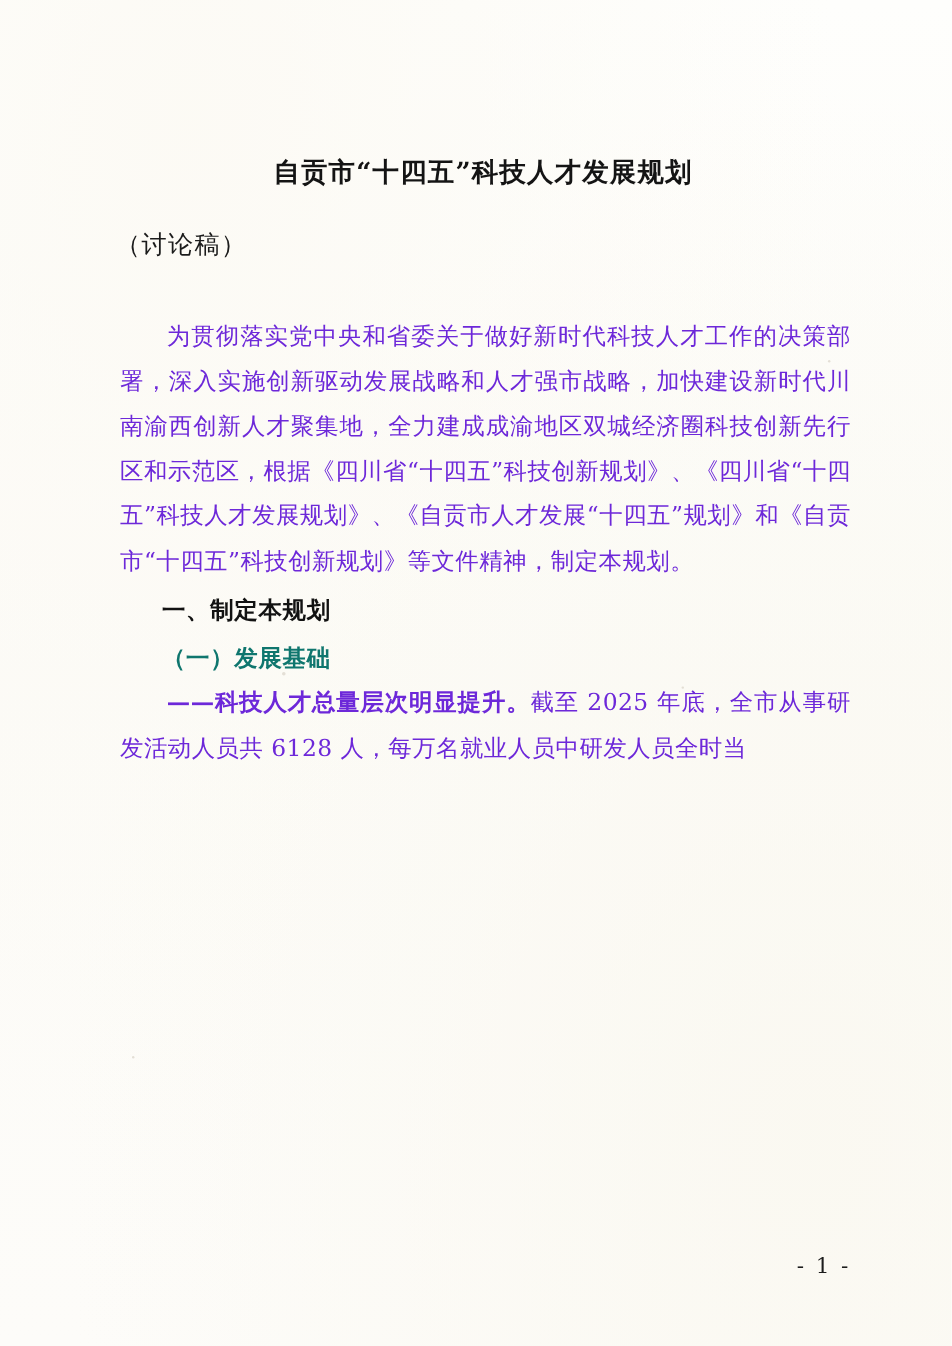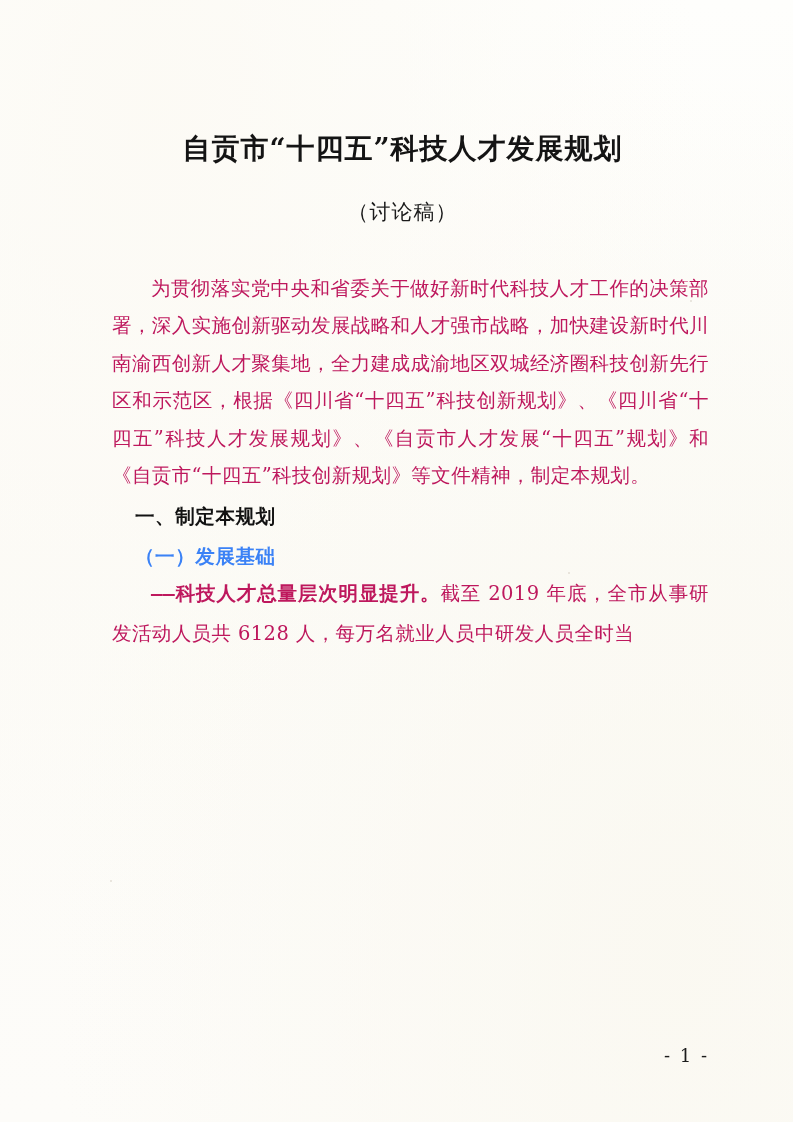--- a/index.html
+++ b/index.html
@@ -30,45 +30,44 @@
     pointer-events: none;
   }
   .content {
     position: absolute;
     left: 96px;
     right: 84px;
     top: 130px;
   }
   .doc-title {
     text-align: center;
-    font-size: 28px;
+    font-size: 22px;
     font-weight: bold;
     letter-spacing: 1px;
     line-height: 1.35;
     color: #141414;
     font-family: "DejaVu Serif", "Liberation Serif", serif;
   }
   .doc-subtitle {
-    text-align: center;
     font-size: 21px;
     margin-top: 30px;
     color: #1b1b1b;
     letter-spacing: 1px;
   }
   .body-block {
     margin-top: 44px;
   }
   p.para {
     font-size: 19.5px;
     line-height: 1.92;
     text-align: justify;
     text-justify: inter-ideograph;
-    margin: 0 0 0 16px;
+    margin: 0 0 0 4px;
     text-indent: 2em;
-    color: #be185d;
+    color: #6d28d9;
     letter-spacing: 0.4px;
   }
   p.para + p.para {
     margin-top: 2px;
   }
   h2.heading {
     font-size: 19.5px;
     line-height: 1.92;
     font-weight: bold;
     text-indent: 2em;
@@ -76,25 +75,24 @@
     letter-spacing: 0.6px;
     color: #121212;
   }
   h3.subheading {
     font-size: 19.5px;
     line-height: 1.92;
     font-weight: bold;
     text-indent: 2em;
     margin: 2px 0 0 0;
     letter-spacing: 0.6px;
-    color: #3b82f6;
+    color: #0f766e;
   }
   .dash-lead {
     font-weight: bold;
-    font-family: Liberation Mono, monospace;
   }
   .page-number {
     position: absolute;
     right: 84px;
     bottom: 56px;
     font-size: 18px;
     color: #1c1c1c;
     letter-spacing: 2px;
   }
   .speck {
@@ -124,19 +122,19 @@
 
     <div class="body-block">
 
       <p class="para">为贯彻落实党中央和省委关于做好新时代科技人才工作的决策部署，深入实施创新驱动发展战略和人才强市战略，加快建设新时代川南渝西创新人才聚集地，全力建成成渝地区双城经济圈科技创新先行区和示范区，根据《四川省“十四五”科技创新规划》、《四川省“十四五”科技人才发展规划》、《自贡市人才发展“十四五”规划》和《自贡市“十四五”科技创新规划》等文件精神，制定本规划。</p>
 
       <h2 class="heading">一、制定本规划</h2>
 
       <h3 class="subheading">（一）发展基础</h3>
 
 
-      <p class="para"><span class="dash-lead">——科技人才总量层次明显提升。</span><span>截至 2019 年底，全市从事研发活动人员共 6128 人，每万名就业人员中研发人员全时当</span></p>
+      <p class="para"><span class="dash-lead">——科技人才总量层次明显提升。</span><span>截至 2025 年底，全市从事研发活动人员共 6128 人，每万名就业人员中研发人员全时当</span></p>
 
     </div>
   </div>
 
   <div class="page-number">- 1 -</div>
 </div>
 
 </body></html>

